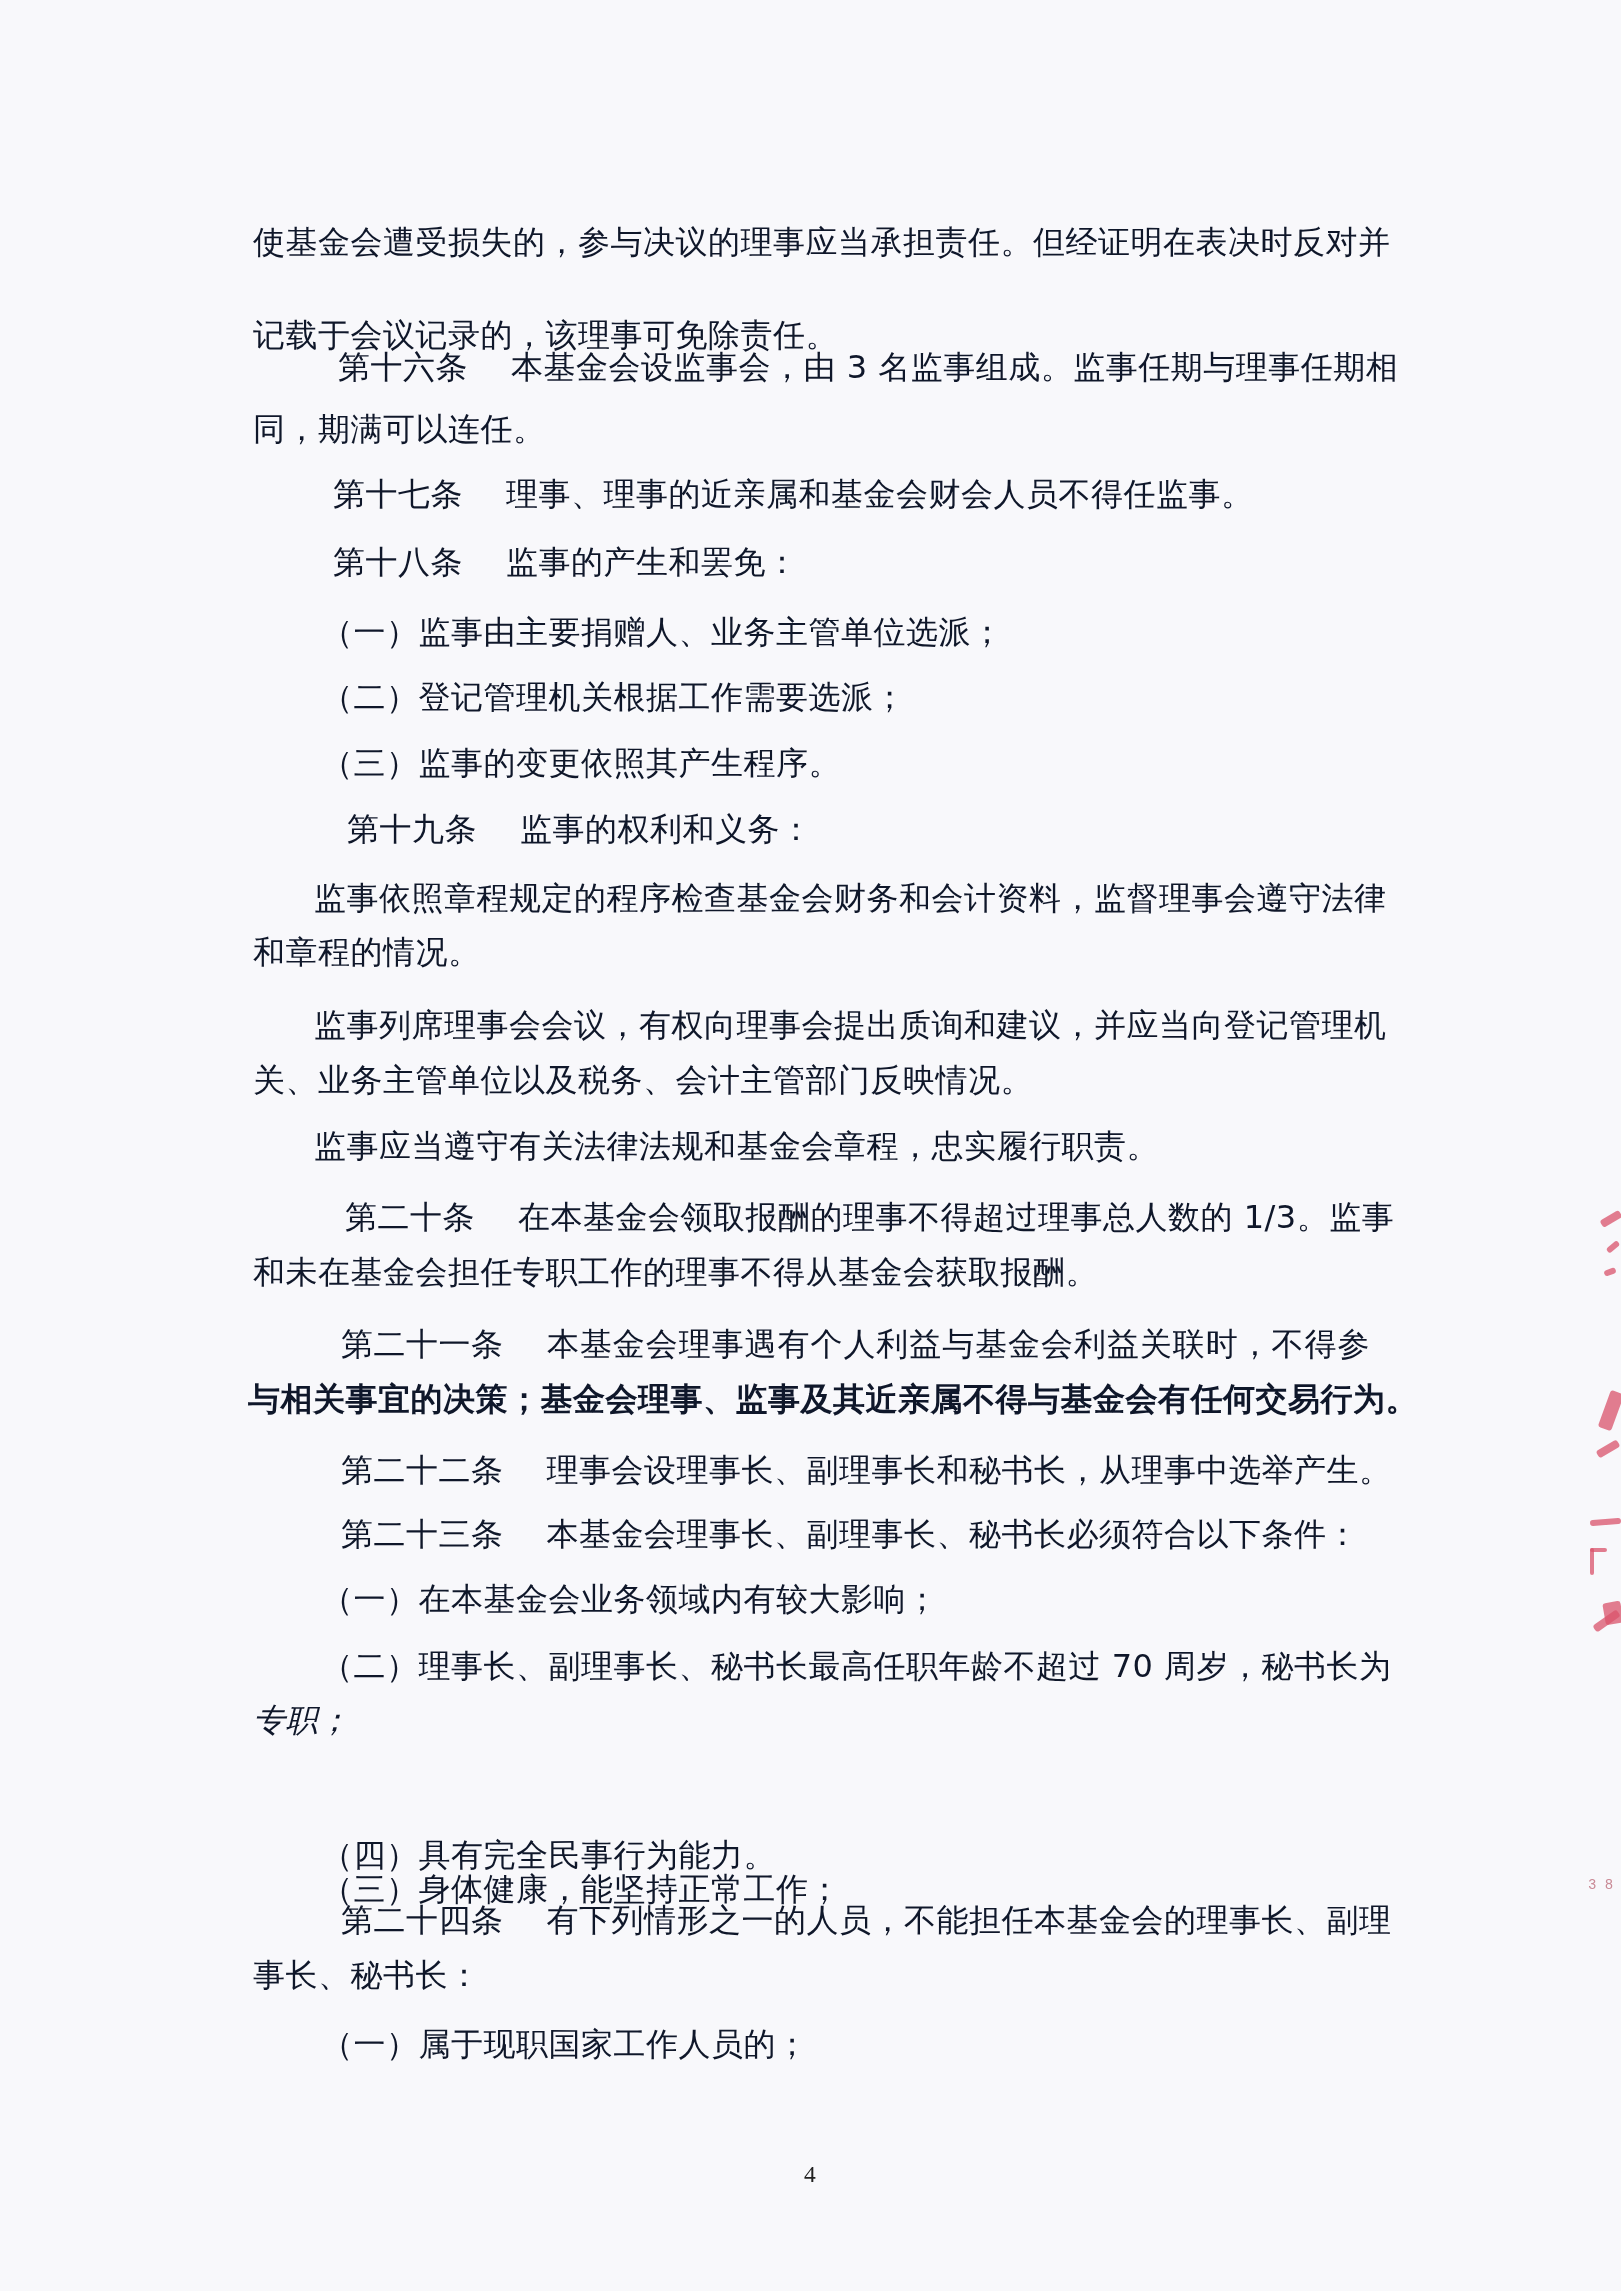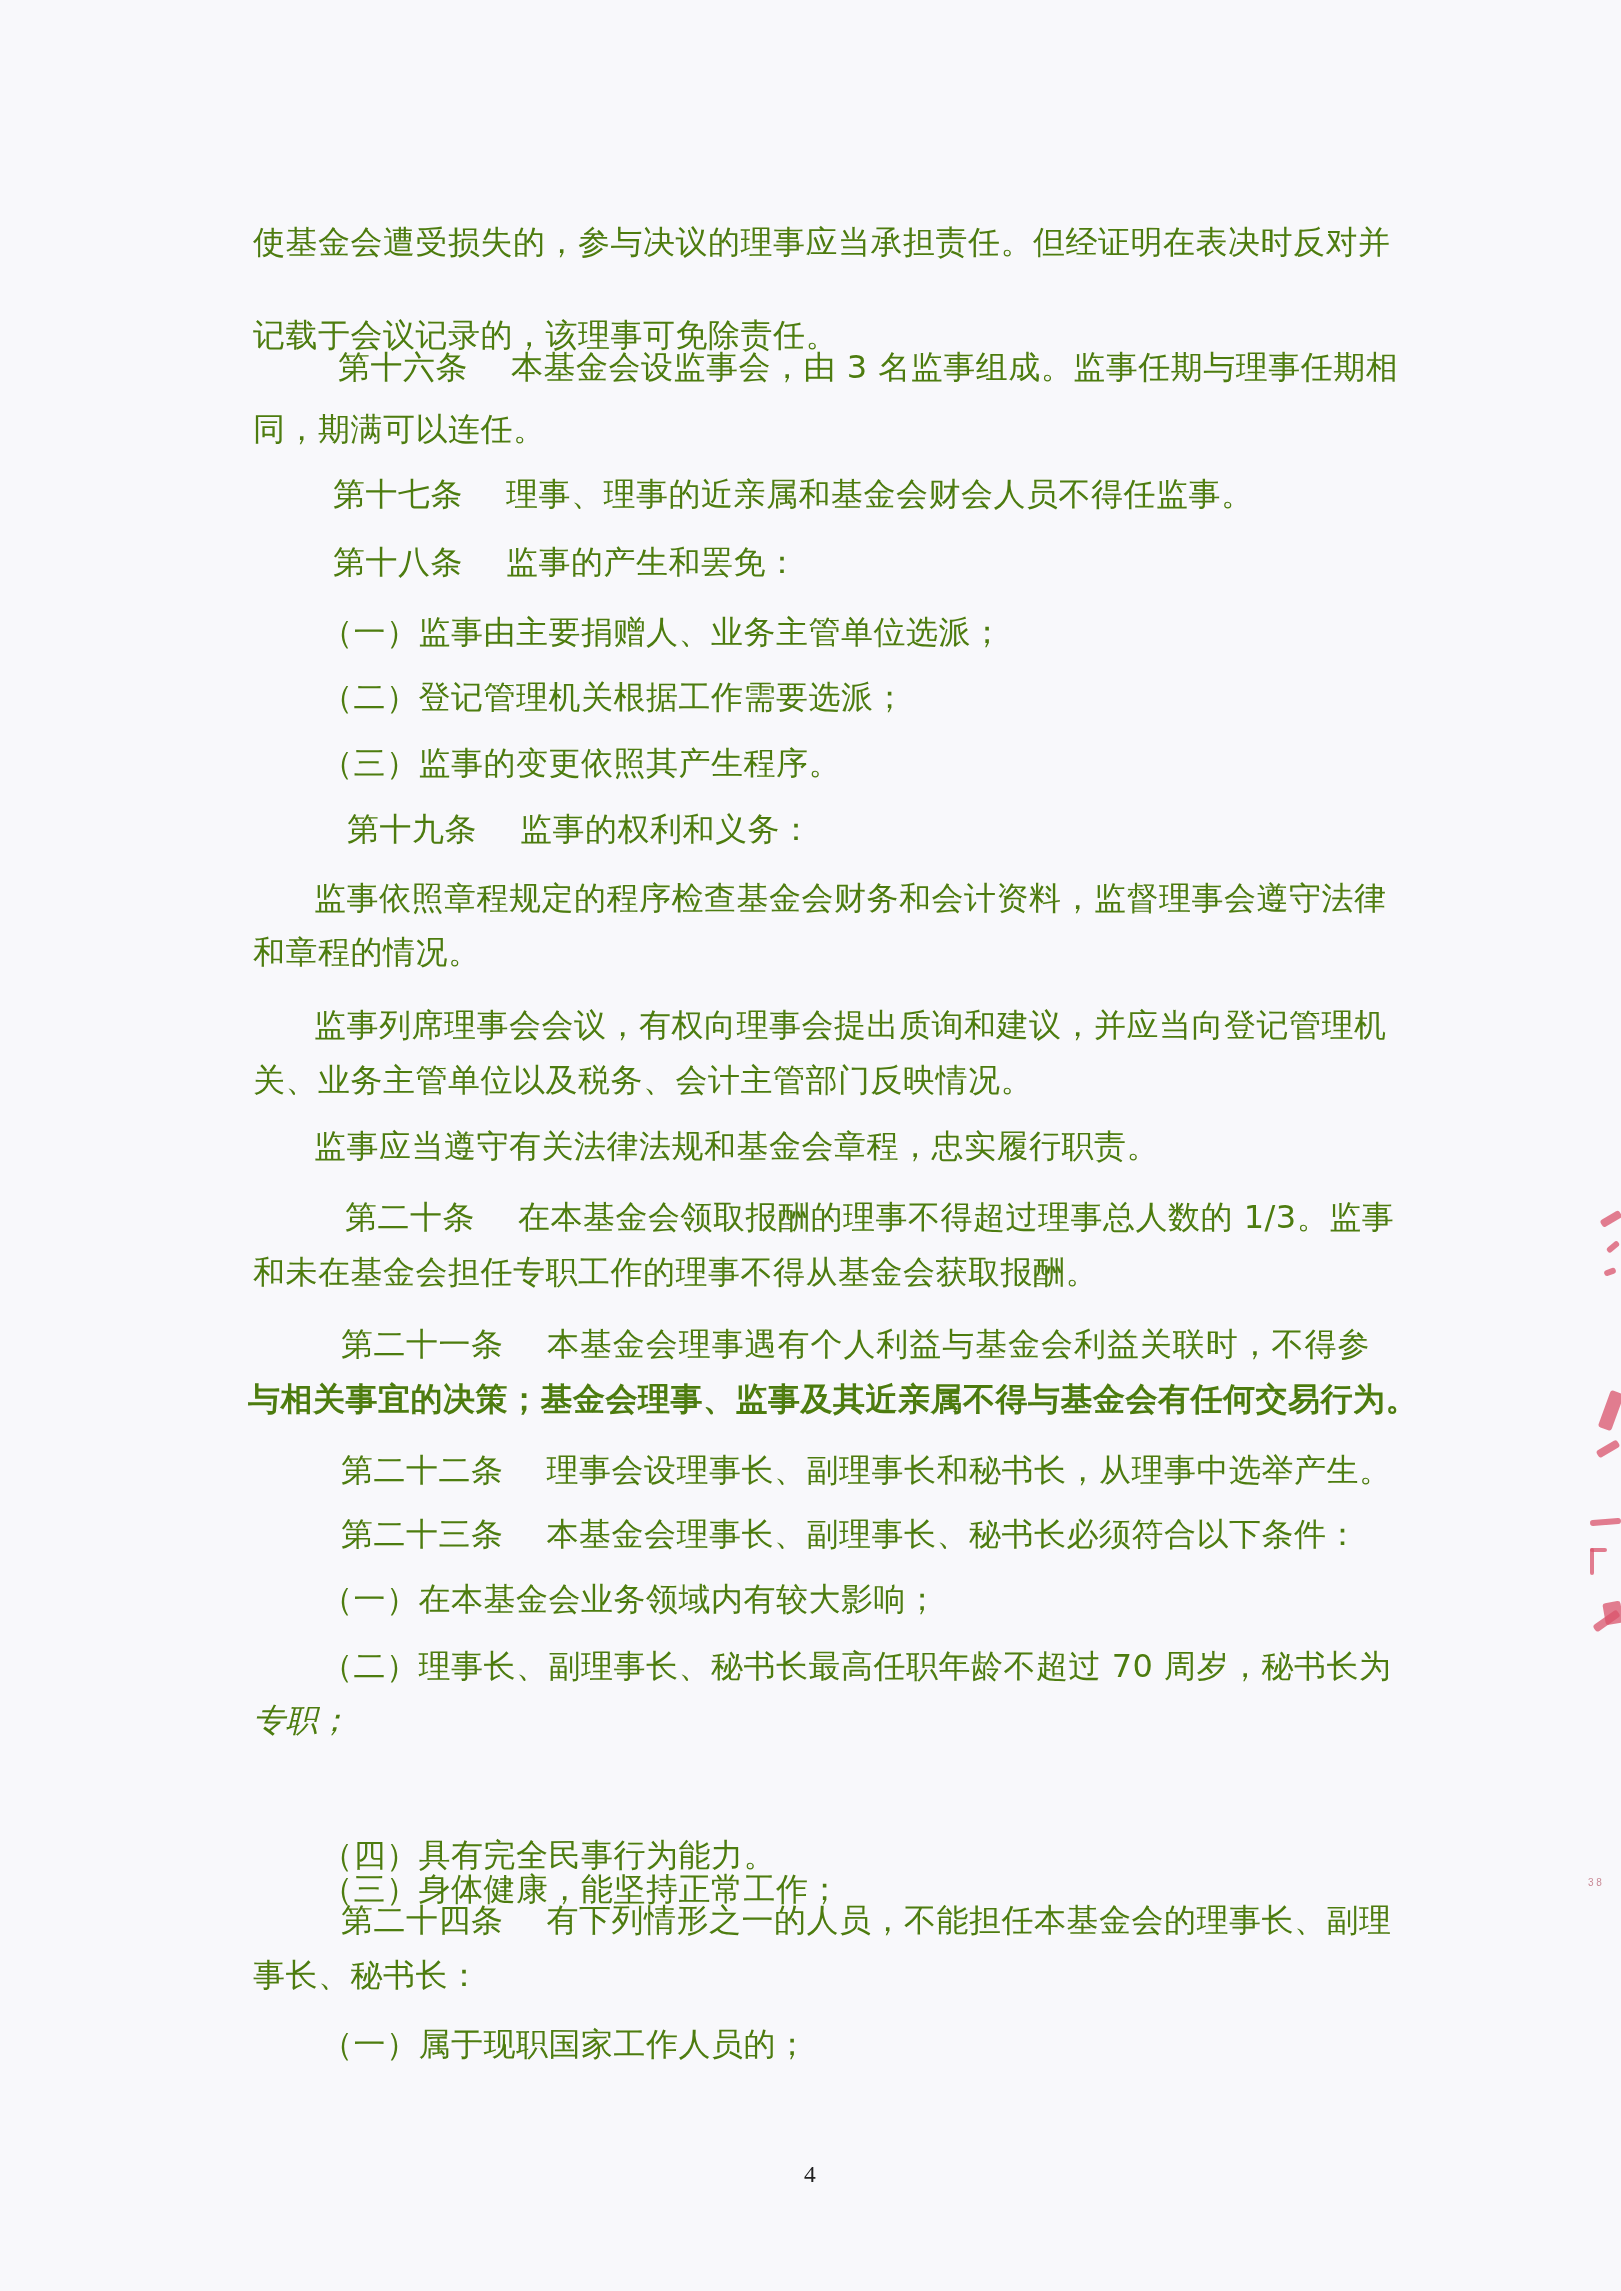--- a/index.html
+++ b/index.html
@@ -21,21 +21,21 @@
       width: 1621px;
       height: 2292px;
       background: #f8f8fb;
     }
     .line {
       position: absolute;
       font-size: 32px;
       line-height: 39px;
       white-space: nowrap;
       letter-spacing: 0.5px;
-      color: #4d7c0f;
+      color: #0f172a;
       font-weight: 500;
     }
     .justify {
       width: 1127px;
       text-align: justify;
       text-align-last: justify;
     }
     .art-no {
       display: inline-block;
       margin-right: 43px;
@@ -58,22 +58,22 @@
     .stamp span {
       position: absolute;
       background: #d9536b;
       opacity: 0.75;
       border-radius: 2.9px;
     }
     .stamp-num {
       position: absolute;
       left: 1588px;
       top: 1877px;
-      font-family: Liberation Sans, sans-serif;
-      font-size: 10px;
+      font-family: Liberation Mono, monospace;
+      font-size: 14px;
       color: #c98a96;
     }
   </style>
 </head>
 <body>
 
 <div class="page">
   <div id="lines">
       <div class="line justify" style="left: 253px; top: 223px; width: 1117px;"><span>使基金会遭受损失的，参与决议的理事应当承担责任。但经证明在表决时反对并</span></div>
       <div class="line" style="left: 253px; top: 276px; margin-top: 40px;"><span>记载于会议记录的，该理事可免除责任。</span></div>

